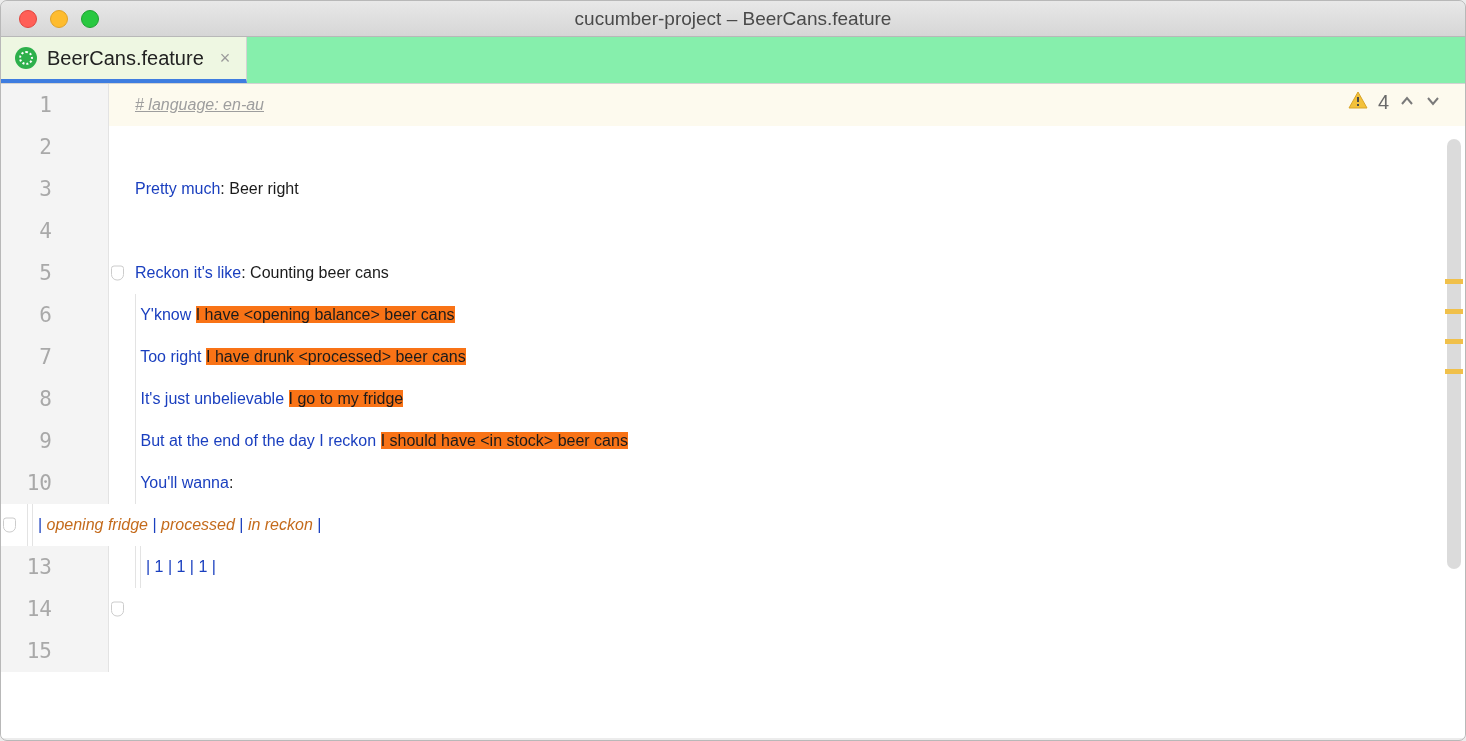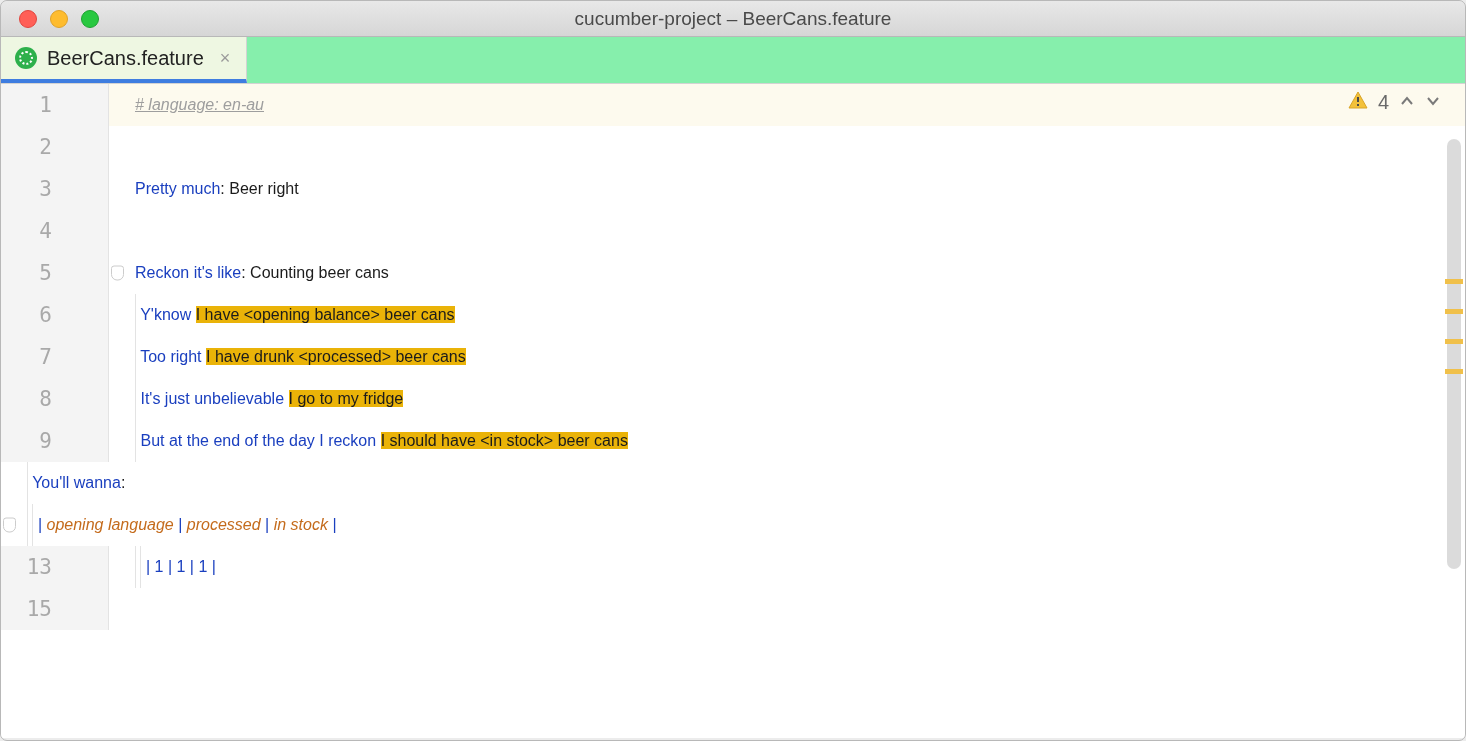--- a/index.html
+++ b/index.html
@@ -120,21 +120,21 @@
   }
   .content {
     height: 42px;
     line-height: 42px;
     padding-left: 6px;
   }
 
   .comment { color: #9e9e9e; font-style: italic; text-decoration: underline; }
   .kw { color: #1a3fbf; }
   .plain { color: #1b1b1b; }
-  .hl { background: #eab308; color: #1b1b1b; }
+  .hl { background: #f97316; color: #1b1b1b; }
   .pipe { color: #1a3fbf; }
   .thead { color: #c46b1c; font-style: italic; }
   .tval { color: #1a3fbf; }
 
   .hl-line { background: #fdfaee; }
   .indent-guide { border-left: 1px solid #e3e3e3; display:inline-block; height:42px; vertical-align:top;}
 
   
   .inspect {
     position: absolute;
@@ -266,38 +266,46 @@
         <div class="content">  <span class="indent-guide"></span> <span class="kw">It's just unbelievable</span> <span class="hl">I go to my fridge</span></div>
       </div>
 
       <div class="line-row">
         <div class="ln">9</div>
         <div class="fold"></div>
         <div class="content">  <span class="indent-guide"></span> <span class="kw">But at the end of the day I reckon</span> <span class="hl">I should have &lt;in stock&gt; beer cans</span></div>
       </div>
 
       <div class="line-row">
+        <div class="ln">10</div>
         <div class="fold"></div>
         <div class="content">  <span class="indent-guide"></span> <span class="kw">You'll wanna</span><span class="plain">:</span></div>
       </div>
 
       <div class="line-row">
         <div class="fold">
             <div class="fold-mark"></div>
           </div>
-        <div class="content">  <span class="indent-guide"></span> <span class="indent-guide"></span> <span class="pipe">|</span> <span class="thead">opening language</span> <span class="pipe">|</span> <span class="thead">processed</span> <span class="pipe">|</span> <span class="thead">in stock</span> <span class="pipe">|</span></div>
+        <div class="content">  <span class="indent-guide"></span> <span class="indent-guide"></span> <span class="pipe">|</span> <span class="thead">opening fridge</span> <span class="pipe">|</span> <span class="thead">processed</span> <span class="pipe">|</span> <span class="thead">in reckon</span> <span class="pipe">|</span></div>
       </div>
 
 
       <div class="line-row">
         <div class="ln">13</div>
         <div class="fold"></div>
         <div class="content">  <span class="indent-guide"></span> <span class="indent-guide"></span> <span class="pipe">|</span> <span class="tval">1</span>               <span class="pipe">|</span> <span class="tval">1</span>         <span class="pipe">|</span> <span class="tval">1</span>        <span class="pipe">|</span></div>
       </div>
 
+      <div class="line-row">
+        <div class="ln">14</div>
+        <div class="fold">
+            <div class="fold-mark"></div>
+          </div>
+        <div class="content"></div>
+      </div>
 
       <div class="line-row">
         <div class="ln">15</div>
         <div class="fold"></div>
         <div class="content"></div>
       </div>
 
     </div>
 
     <div class="inspect">

